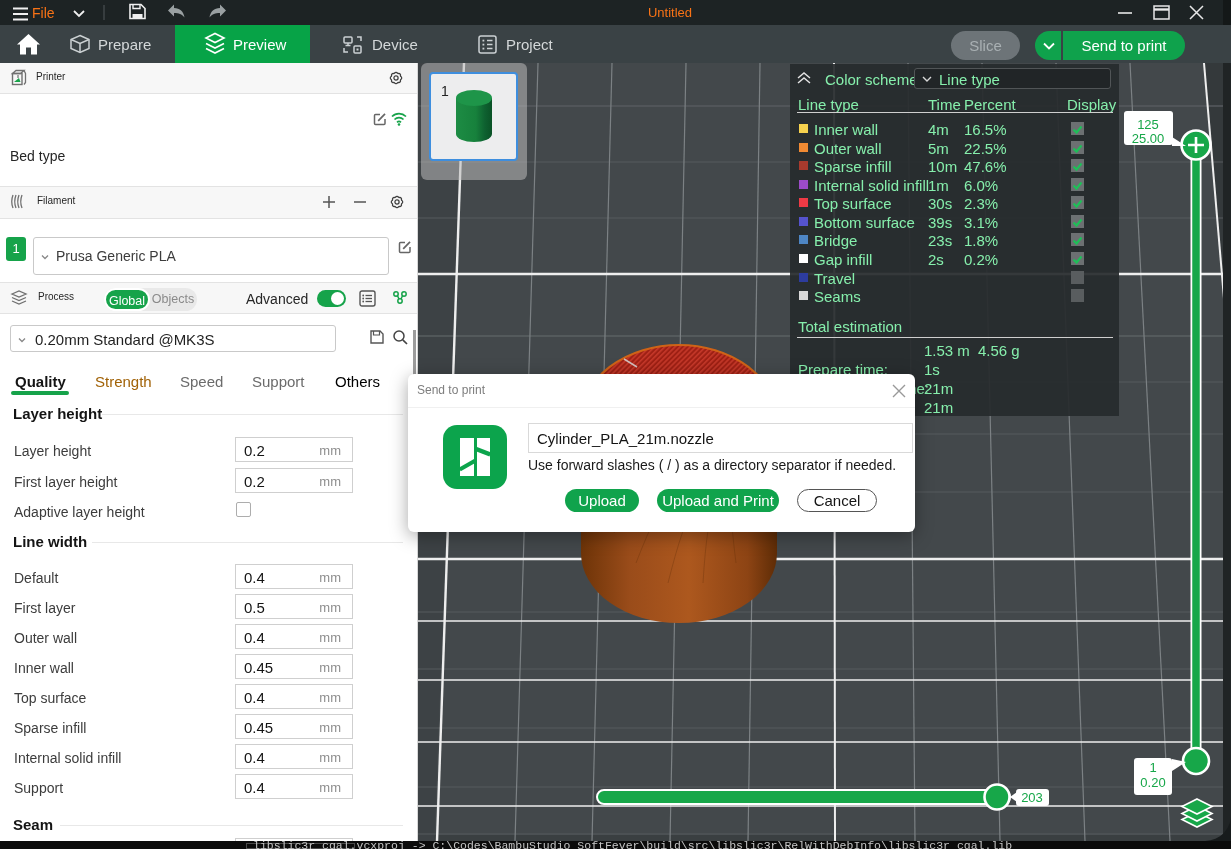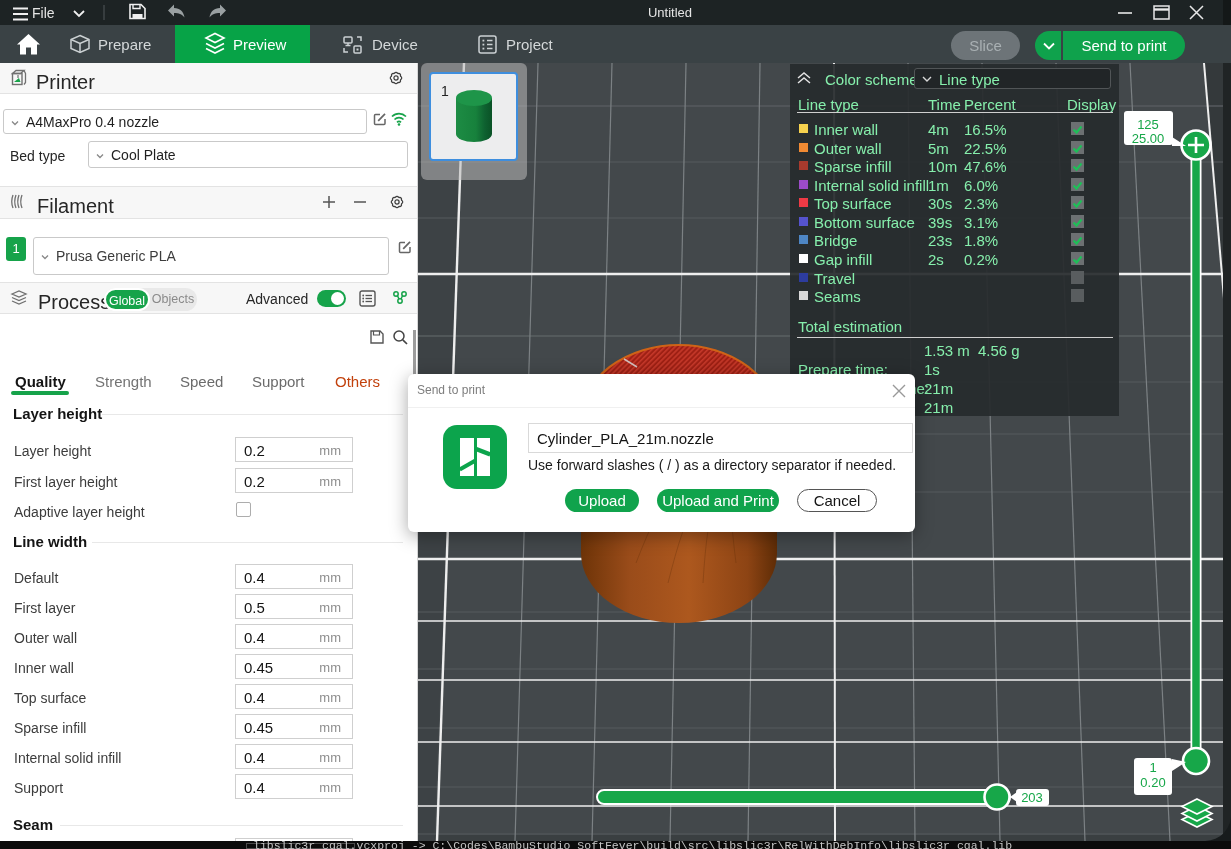--- a/index.html
+++ b/index.html
@@ -3,34 +3,34 @@
 <meta charset="utf-8">
 <style>
   * { margin:0; padding:0; box-sizing:border-box; }
   html,body { width:1231px; height:849px; overflow:hidden; background:#0b0b0b;
     font-family:"Liberation Sans", sans-serif; }
   .abs { position:absolute; }
   #page { position:relative; width:1231px; height:849px; }
 
   
   #titlebar { left:0; top:0; width:1231px; height:25px; background:#1d2324; }
-  #titlebar .wtxt { color:#e5e5e5; font-size:13px; }
+  #titlebar .wtxt { color:#f97316; font-size:13px; }
 
   
   #toolbar { left:0; top:25px; width:1231px; height:38px; background:#3a4245; }
   .tabtxt { color:#d4d8d9; font-size:15px; }
   #prevtab { left:175px; top:0px; width:135px; height:38px; background:#07a347; }
 
   
   #viewport { left:418px; top:63px; width:813px; height:778px; overflow:hidden; }
 
   
   #leftpanel { left:0; top:63px; width:418px; height:778px; background:#ffffff; overflow:hidden; border-right:1px solid #d8d8d8; }
   .sep { position:absolute; left:0; width:418px; height:1px; background:#e3e3e3; }
-  .hdrtxt { font-size:20px; color:#262626; }
+  .hdrtxt { font-size:10px; color:#262626; }
   .combo { position:absolute; border:1px solid #c9c9c9; border-radius:3px; background:#fff; }
   .combo .chev { position:absolute; left:7px; top:50%; margin-top:-3px; width:8px; height:8px; }
   .combo .ctext { position:absolute; left:22px; top:50%; transform:translateY(-50%);
      font-size:14px; color:#1f1f1f; white-space:nowrap; }
   .rowlab { position:absolute; left:14px; font-size:14px; color:#3c3c3c; }
   .inbox { position:absolute; left:235px; width:118px; height:25px; border:1px solid #cfcfcf;
      background:#fff; }
   .inbox .val { position:absolute; left:8px; top:50%; transform:translateY(-50%); font-size:15px; color:#141414; }
   .inbox .unit { position:absolute; right:11px; top:50%; transform:translateY(-50%); font-size:13px; color:#8e8e8e; }
   .sectitle { position:absolute; left:13px; font-size:15px; font-weight:bold; color:#141414; }
@@ -138,46 +138,34 @@
     </svg>
     <div class="abs hdrtxt" style="left:36px; top:8px;">Printer</div>
     <svg class="abs gearsvg" style="left:388px;top:7px;" width="16" height="16" viewBox="0 0 16 16">
       <g fill="none" stroke="#3f3f3f" stroke-width="1.25">
         <path d="M 12.79 9.44 A 5.00 5.00 0 0 1 12.41 10.36 A 1.60 1.60 0 0 1 10.36 12.41 A 5.00 5.00 0 0 1 9.44 12.79 A 1.60 1.60 0 0 1 6.56 12.79 A 5.00 5.00 0 0 1 5.64 12.41 A 1.60 1.60 0 0 1 3.59 10.36 A 5.00 5.00 0 0 1 3.21 9.44 A 1.60 1.60 0 0 1 3.21 6.56 A 5.00 5.00 0 0 1 3.59 5.64 A 1.60 1.60 0 0 1 5.64 3.59 A 5.00 5.00 0 0 1 6.56 3.21 A 1.60 1.60 0 0 1 9.44 3.21 A 5.00 5.00 0 0 1 10.36 3.59 A 1.60 1.60 0 0 1 12.41 5.64 A 5.00 5.00 0 0 1 12.79 6.56 A 1.60 1.60 0 0 1 12.79 9.44 Z"></path>
         <circle cx="8" cy="8" r="2.1"></circle>
       </g>
     </svg>
     <div class="sep" style="top:30px;"></div>
 
-    <div class="combo" style="left:3px; top:46px; width:364px; height:25px;">
-      <svg class="chev" viewBox="0 0 8 8">
-          <path d="M1 2.5 L4 5.5 L7 2.5" fill="none" stroke="#888" stroke-width="1.3"></path>
-        </svg>
-      <div class="ctext">A4MaxPro 0.4 nozzle</div>
-    </div>
     <svg class="abs" style="left:372px;top:49px;" width="15" height="15" viewBox="0 0 15 15">
       <path d="M8 2.5 H3.5 a1 1 0 0 0 -1 1 V11.5 a1 1 0 0 0 1 1 H12 a1 1 0 0 0 1 -1 V7" fill="none" stroke="#666" stroke-width="1.5"></path>
       <path d="M6.2 8.8 L13 1.8" fill="none" stroke="#666" stroke-width="1.7"></path>
     </svg>
     <svg class="abs" style="left:390px;top:47px;" width="18" height="17" viewBox="0 0 18 17">
       <g fill="none" stroke="#17a34a" stroke-width="1.7">
         <path d="M2 6.5 a10 10 0 0 1 14 0"></path>
         <path d="M4.5 9.5 a6.5 6.5 0 0 1 9 0"></path>
         <path d="M7 12.3 a3 3 0 0 1 4 0"></path>
       </g>
       <circle cx="9" cy="14.5" r="1.3" fill="#17a34a"></circle>
     </svg>
 
     <div class="abs" style="left:10px; top:85px; font-size:14px; color:#262626;">Bed type</div>
-    <div class="combo" style="left:88px; top:78px; width:320px; height:27px;">
-      <svg class="chev" viewBox="0 0 8 8">
-          <path d="M1 2.5 L4 5.5 L7 2.5" fill="none" stroke="#888" stroke-width="1.3"></path>
-        </svg>
-      <div class="ctext">Cool Plate</div>
-    </div>
 
     <div class="sep" style="top:123px;"></div>
 
     <svg class="abs" style="left:10px;top:130px;" width="17" height="17" viewBox="0 0 17 17">
       <g fill="none" stroke="#707070" stroke-width="1.3">
         <path d="M3 2 a14 16 0 0 0 0 13"></path>
         <path d="M6 2 a14 16 0 0 0 0 13"></path>
         <path d="M9 2 a14 16 0 0 0 0 13"></path>
         <path d="M12 2 a14 16 0 0 0 0 13"></path>
       </g>
@@ -242,34 +230,40 @@
     <svg class="abs" style="left:391px;top:226px;" width="18" height="18" viewBox="0 0 18 18">
       <g fill="none" stroke="#17a34a" stroke-width="1.5">
         <circle cx="5" cy="5" r="2.2"></circle>
         <circle cx="13" cy="5" r="2.2"></circle>
         <circle cx="9" cy="12" r="2.2"></circle>
         <path d="M6.5 6.8 L8 10 M11.5 6.8 L10 10"></path>
       </g>
     </svg>
     <div class="sep" style="top:250px;"></div>
 
+    <div class="combo" style="left:10px; top:262px; width:326px; height:27px;">
+      <svg class="chev" viewBox="0 0 8 8">
+          <path d="M1 2.5 L4 5.5 L7 2.5" fill="none" stroke="#888" stroke-width="1.3"></path>
+        </svg>
+      <div class="ctext" style="font-size:15px; left:24px;">0.20mm Standard @MK3S</div>
+    </div>
     <svg class="abs" style="left:369px;top:266px;" width="16" height="16" viewBox="0 0 16 16">
       <path d="M2 2 h9 l3 3 v9 h-12 z" fill="none" stroke="#555" stroke-width="1.4"></path>
       <path d="M4.5 2 v4 h6 v-4" fill="none" stroke="#555" stroke-width="1.2"></path>
     </svg>
     <svg class="abs" style="left:392px;top:266px;" width="17" height="17" viewBox="0 0 17 17">
       <circle cx="7" cy="7" r="5" fill="none" stroke="#444" stroke-width="1.5"></circle>
       <line x1="10.8" y1="10.8" x2="15" y2="15" stroke="#444" stroke-width="1.7"></line>
     </svg>
 
     <div class="abs" style="left:15px; top:310px; font-size:15px; font-weight:bold; color:#141414;">Quality</div>
-    <div class="abs" style="left:95px; top:310px; font-size:15px; color:#737373;">Strength</div>
+    <div class="abs" style="left:95px; top:310px; font-size:15px; color:#a16207;">Strength</div>
     <div class="abs" style="left:180px; top:310px; font-size:15px; color:#6b6b6b;">Speed</div>
     <div class="abs" style="left:252px; top:310px; font-size:15px; color:#6b6b6b;">Support</div>
-    <div class="abs" style="left:335px; top:310px; font-size:15px; color:#c2410c;">Others</div>
+    <div class="abs" style="left:335px; top:310px; font-size:15px; color:#000000;">Others</div>
     <div class="abs" style="left:11px; top:328px; width:58px; height:4px; background:#16a34a; border-radius:2px;"></div>
 
     <div class="sectitle" style="top:342px;">Layer height</div>
     <div class="secline" style="left:102px; right:14px; top:351px;"></div>
     <div class="rowlab" style="top:380px;">Layer height</div>
     <div class="inbox" style="top:374px;">
         <div class="val">0.2</div>
         <div class="unit">mm</div>
       </div>
     <div class="rowlab" style="top:411px;">First layer height</div>

